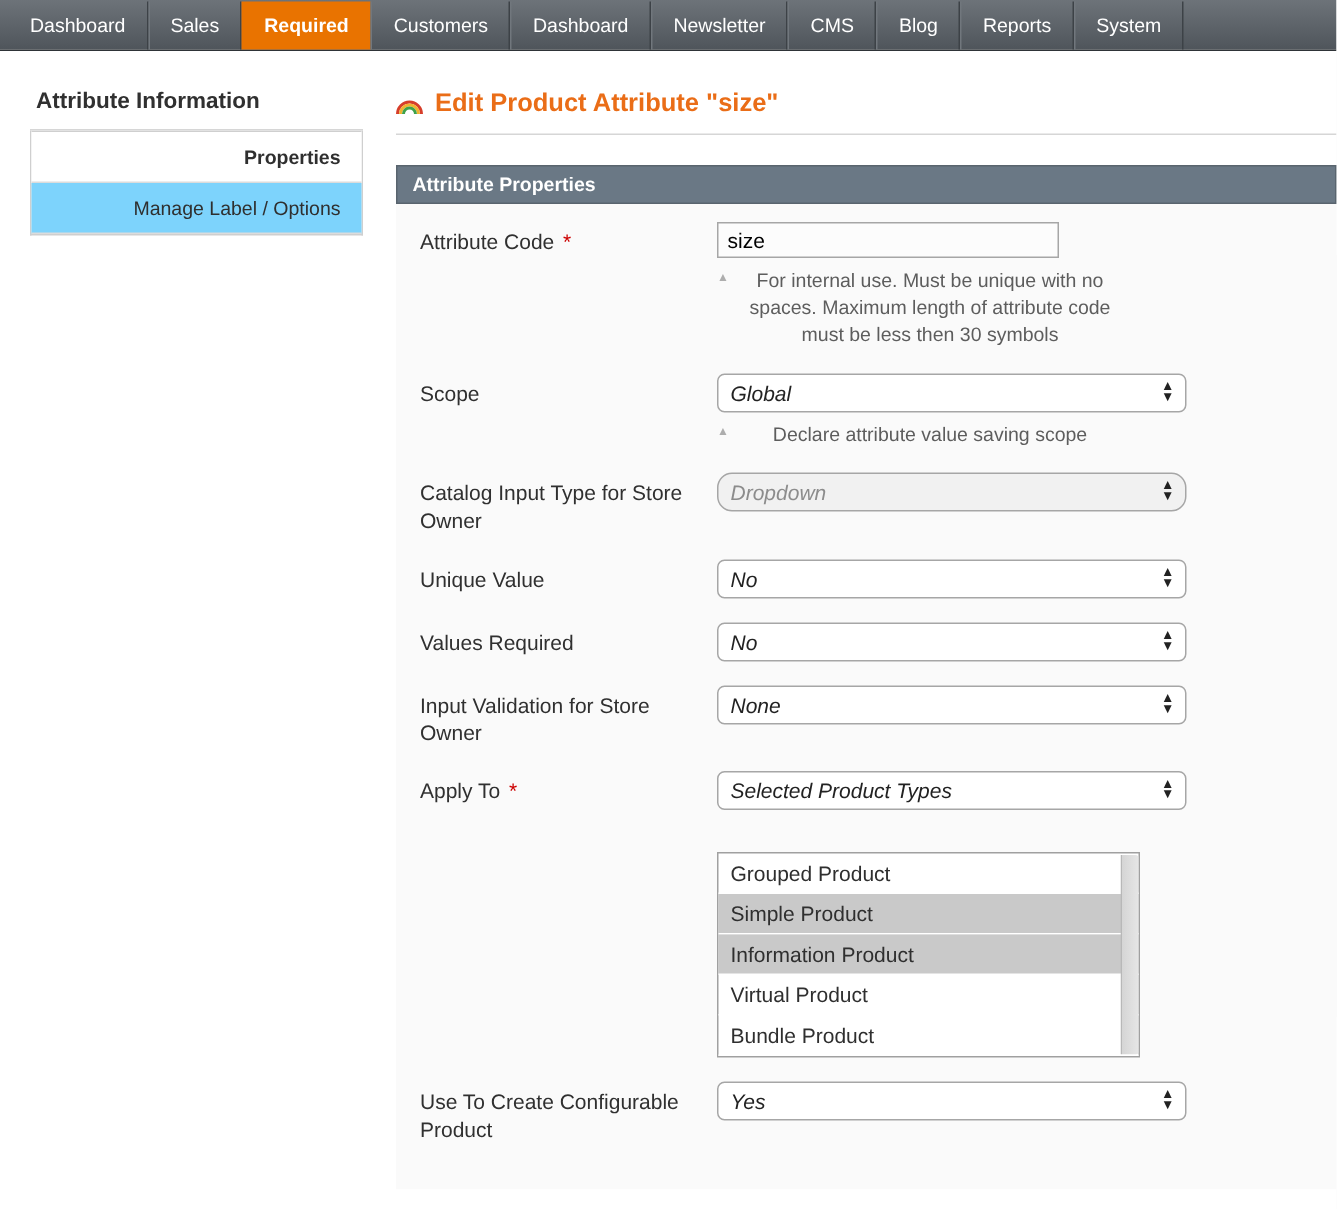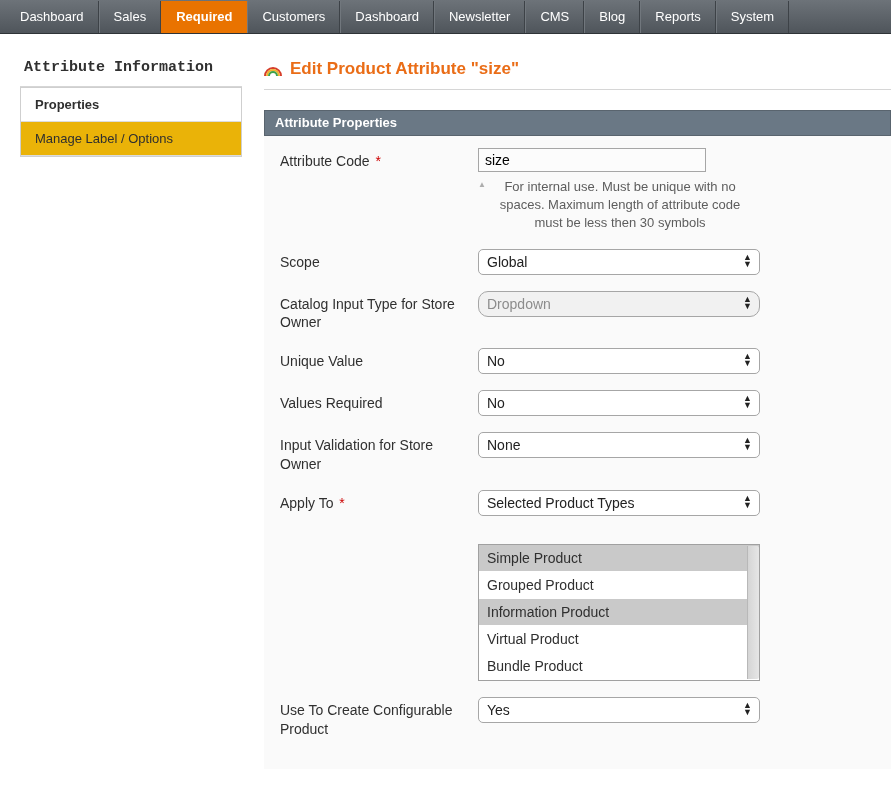--- a/index.html
+++ b/index.html
@@ -48,40 +48,40 @@
   .sidebar {
     width: 222px;
     flex-shrink: 0;
   }
   .sidebar-title {
     font-weight: bold;
     font-size: 15px;
     color: #303030;
     padding: 0 4px 10px 4px;
     border-bottom: 1px solid #d6d6d6;
-    font-family: Liberation Mono, monospace;
   }
   .sidebar-tabs {
     border: 1px solid #cfcfcf;
     border-top: none;
+    text-align: right;
   }
   .sidebar-tab {
     padding: 9px 14px;
     font-size: 13px;
     color: #2f2f2f;
     cursor: pointer;
     border-bottom: 1px solid #dcdcdc;
     background: #fafafa;
   }
   .sidebar-tab.first { border-top: 1px solid #cfcfcf; }
   .sidebar-tab.active {
     font-weight: bold;
     background: #fff;
   }
-  .sidebar-tab.alt { background: #eab308; }
+  .sidebar-tab.alt { background: #7dd3fc; }
   
   .content {
     flex: 1;
     min-width: 0;
   }
   .page-head {
     display: flex;
     align-items: center;
     gap: 8px;
     padding-bottom: 10px;
@@ -144,21 +144,22 @@
   .hint::before {
     content: "▲";
     position: absolute;
     left: 0;
     top: 7px;
     font-size: 8px;
     color: #adadad;
   }
   .select-wrap {
     position: relative;
-    width: 282px;
+    width: 313px;
+    font-style: italic;
   }
   .select-box {
     width: 100%;
     height: 26px;
     border: 1px solid #a6a6a6;
     border-radius: 5px;
     padding: 2px 24px 2px 8px;
     font-size: 14px;
     background: #fff;
     display: flex;
@@ -255,20 +256,21 @@
         <div class="form-field">
           <div class="select-wrap">
             <div class="select-box">
                 <span>Global</span>
               </div>
             <div class="select-arrow">
                 <span>▲</span>
                 <span>▼</span>
               </div>
           </div>
+          <div class="hint">Declare attribute value saving scope</div>
         </div>
       </div>
 
       <div class="form-row">
         <div class="form-label">Catalog Input Type for Store Owner</div>
         <div class="form-field">
           <div class="select-wrap">
             <div class="select-box disabled">
                 <span>Dropdown</span>
               </div>
@@ -334,22 +336,22 @@
             <div class="select-box">
                 <span>Selected Product Types</span>
               </div>
             <div class="select-arrow">
                 <span>▲</span>
                 <span>▼</span>
               </div>
           </div>
           <div class="multiselect" id="apply-to-ms">
             <div class="multiselect-scroll"></div>
-          <div class="ms-option selected">Simple Product</div>
-              <div class="ms-option">Grouped Product</div>
+          <div class="ms-option">Grouped Product</div>
+              <div class="ms-option selected">Simple Product</div>
               <div class="ms-option selected">Information Product</div>
               <div class="ms-option">Virtual Product</div>
               <div class="ms-option">Bundle Product</div>
             </div>
         </div>
       </div>
 
       <div class="form-row" style="margin-bottom:0">
         <div class="form-label">Use To Create Configurable Product</div>
         <div class="form-field">

